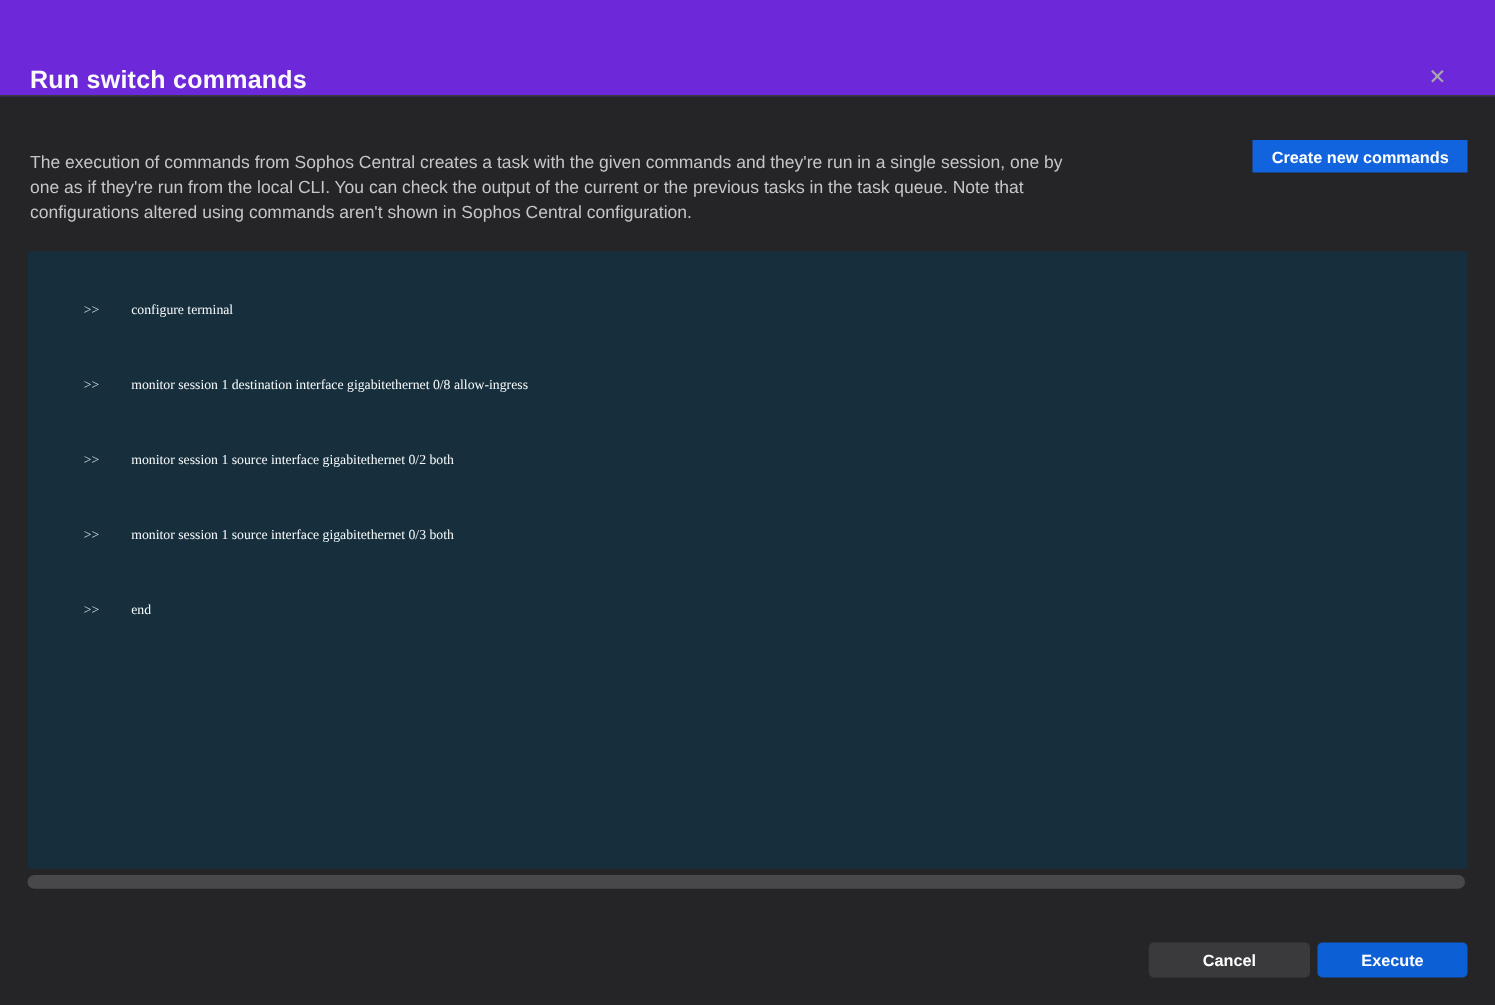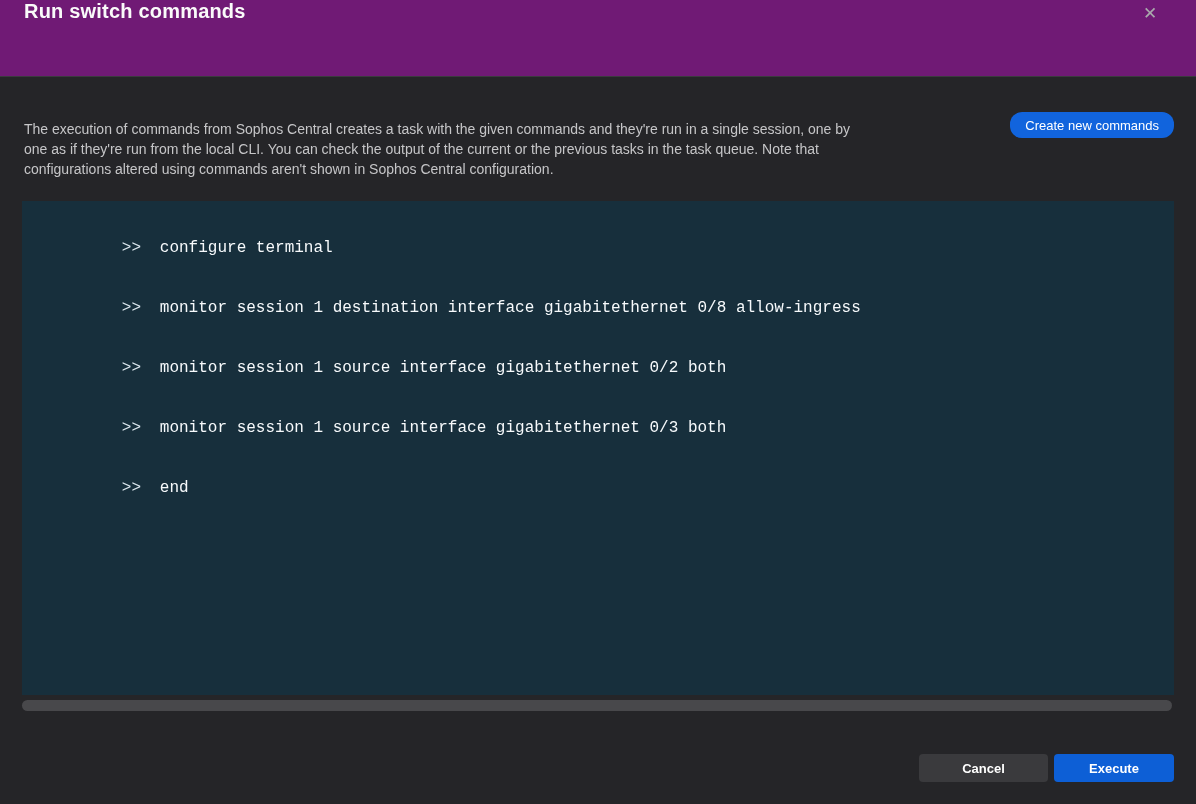--- a/index.html
+++ b/index.html
@@ -14,25 +14,25 @@
     background: #252528;
     overflow: hidden;
     display: flex;
     flex-direction: column;
   }
   
   .dialog-header {
     height: 77px;
     flex: 0 0 77px;
     display: flex;
-    align-items: flex-start;
+    align-items: flex-end;
     justify-content: space-between;
     padding: 0 24px;
     border-bottom: 1px solid #3b3b3e;
-    background: #701a75;
+    background: #6d28d9;
   }
   .dialog-title {
     color: #fafafa;
     font-size: 20px;
     font-weight: bold;
     letter-spacing: 0.2px;
   }
   .close-btn {
     width: 28px;
     height: 28px;
@@ -64,40 +64,40 @@
     margin-left: 2px;
     color: #c6c6c8;
     font-size: 14px;
     line-height: 20px;
   }
   .create-btn {
     flex: 0 0 auto;
     background: #1164dd;
     color: #ffffff;
     border: none;
-    border-radius: 12px;
+    border-radius: 0;
     height: 26px;
     padding: 0 15px;
     font-family: "Liberation Sans", sans-serif;
     font-size: 13px;
-    font-weight: normal;
+    font-weight: bold;
     cursor: pointer;
   }
   
   .terminal {
     margin-top: 22px;
     height: 494px;
     background: #172f3c;
     padding: 17px 20px 0 23px;
     overflow: hidden;
     cursor: text;
   }
   .term-line {
-    font-family: Liberation Mono, monospace;
-    font-size: 16px;
+    font-family: Liberation Serif, serif;
+    font-size: 11px;
     line-height: 20px;
     white-space: pre;
   }
   .term-line .prompt {
     display: inline-block;
     width: 38px;
     color: #dce8ee;
   }
   .term-line .cmd {
     color: #f7fafc;

